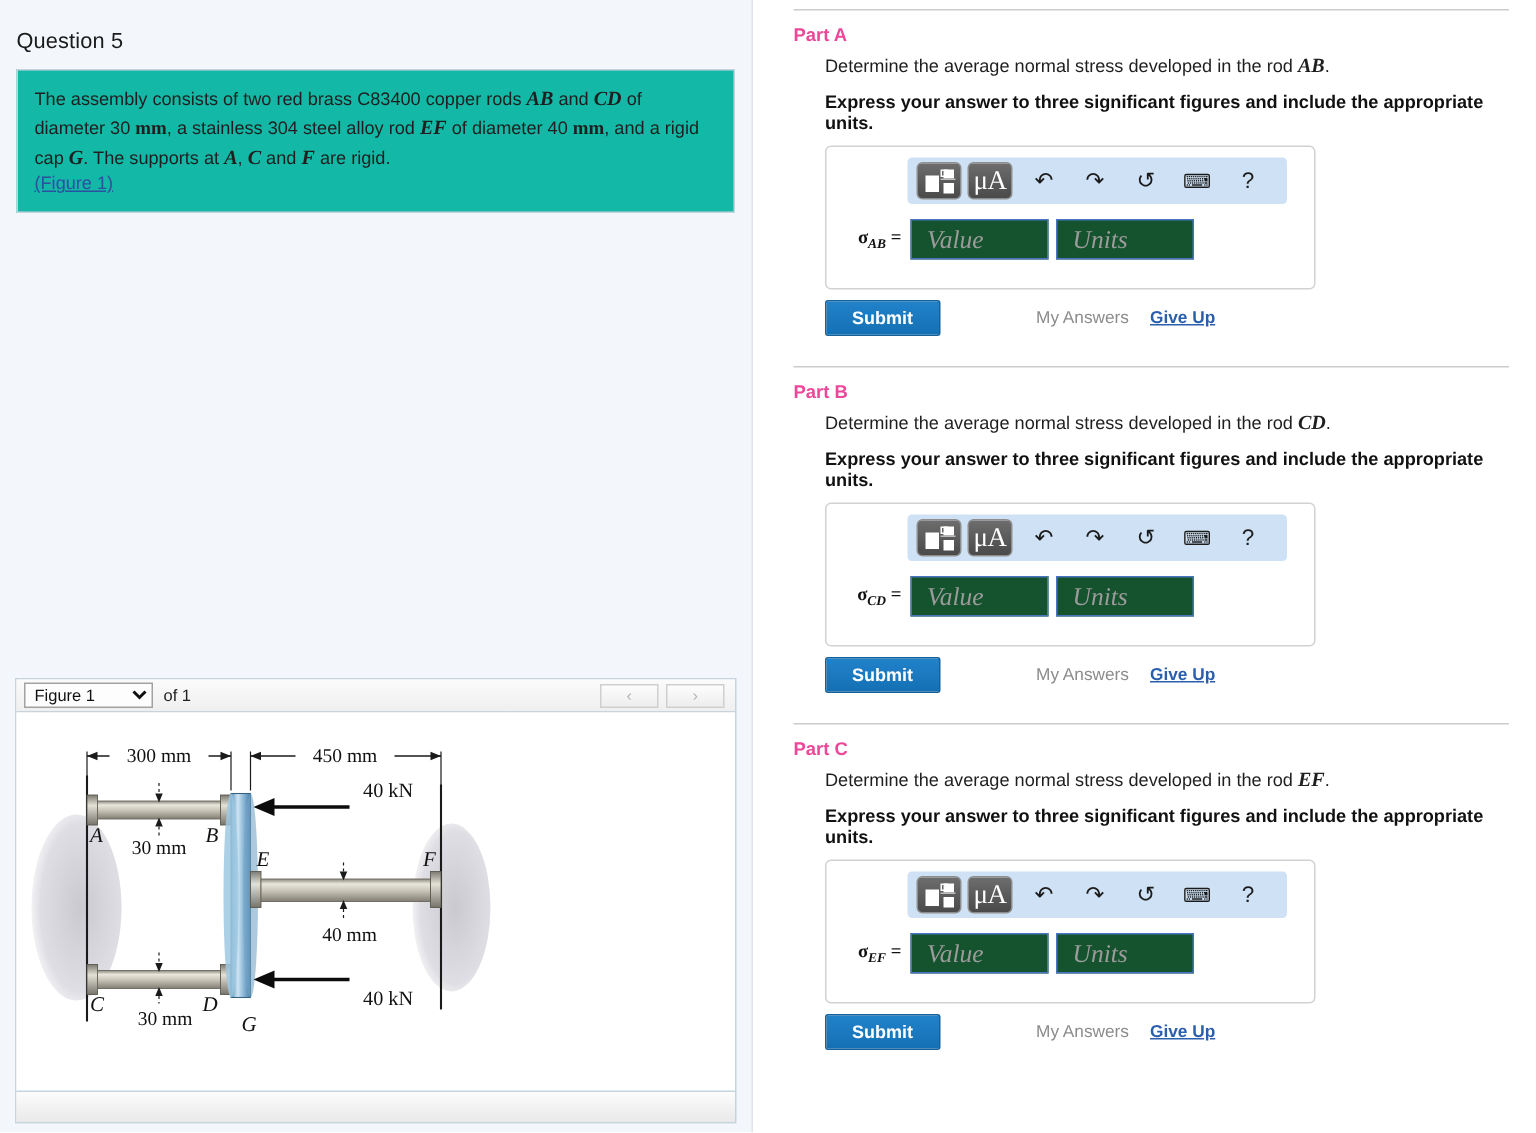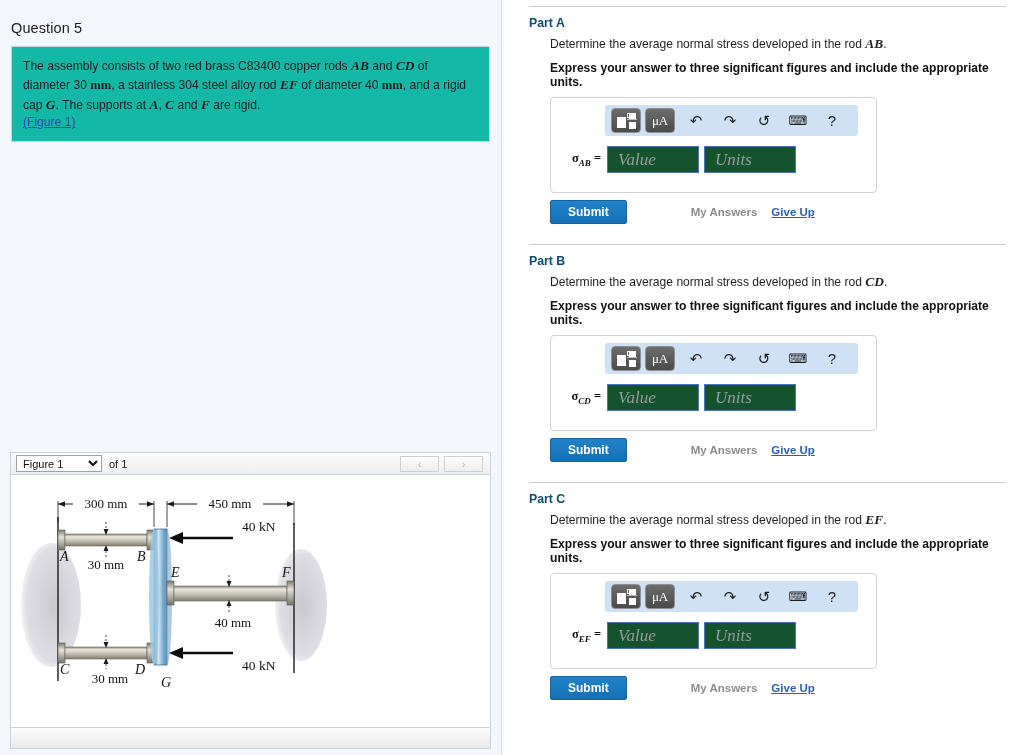--- a/index.html
+++ b/index.html
@@ -91,21 +91,21 @@
     background: #ffffff;
     padding: 0 18px 0 26px;
   }
   .part-block { padding-top: 6px; }
   .part-rule {
     border-top: 1px solid #cccccc;
     margin: 0 0 0 0;
     height: 1px;
   }
   .part-label {
-    font-size: 12.3px; font-weight: bold; color: #0c4a6e;
+    font-size: 12.3px; font-weight: bold; color: #ec4899;
     padding: 9px 0 6px 0;
   }
   .part-q {
     font-size: 12.1px; color: #1f1f1f;
     padding-left: 21px; margin-bottom: 9px;
   }
   .part-instr {
     font-size: 12.1px; font-weight: bold; color: #111;
     padding-left: 21px; margin-bottom: 8px;
   }
@@ -140,21 +140,21 @@
   .tool-sq.sec { margin-left: 2px; }
   .tpl-ico { position: relative; width: 19px; height: 16px; }
   .tpl-ico i { position: absolute; display: block; }
   .tpl-a { left:0; top:4px; width:9px; height:11px; background:#fff; }
   .tpl-b { left:10px; top:0px; width:5px; height:5px; border:1px solid #fff; background:transparent; }
   .tpl-c { left:11px; top:0px; width:8px; height:6px; background:#fff; }
   .tpl-d { left:11px; top:8px; width:8px; height:7px; background:#fff; }
   .tpl-line { left:10px; top:6.5px; width:10px; height:1px; background:#bcbcbc; }
   .ua-txt {
     color:#fff; font-family:"Liberation Serif", serif;
-    font-size: 13px; letter-spacing: -0.3px;
+    font-size: 18px; letter-spacing: -0.3px;
   }
   .bar-ico {
     width: 26px; text-align: center;
     font-size: 15px; color: #1b1b1b;
     cursor: pointer; line-height: 1;
     margin-left: 6px;
     user-select: none;
   }
   .bar-ico.kb { font-size: 13px; }
   .bar-ico.help { font-size: 15px; font-weight: normal; }
@@ -198,21 +198,21 @@
     border: 1px solid #14619b;
     border-radius: 2px;
     color: #ffffff;
     font-size: 12px;
     font-weight: bold;
     padding: 4px 17px;
     cursor: pointer;
   }
   .my-answers {
     margin-left: 64px;
-    font-size: 11.5px; font-weight: bold; color: #8c8c8c;
+    font-size: 11.5px; font-weight: normal; color: #8c8c8c;
     cursor: default;
   }
   .give-up {
     margin-left: 14px;
     font-size: 11.5px; font-weight: bold; color: #2b5fae;
     text-decoration: underline; cursor: pointer;
   }
   .blk-space { height: 14px; }
 </style>
 </head>

